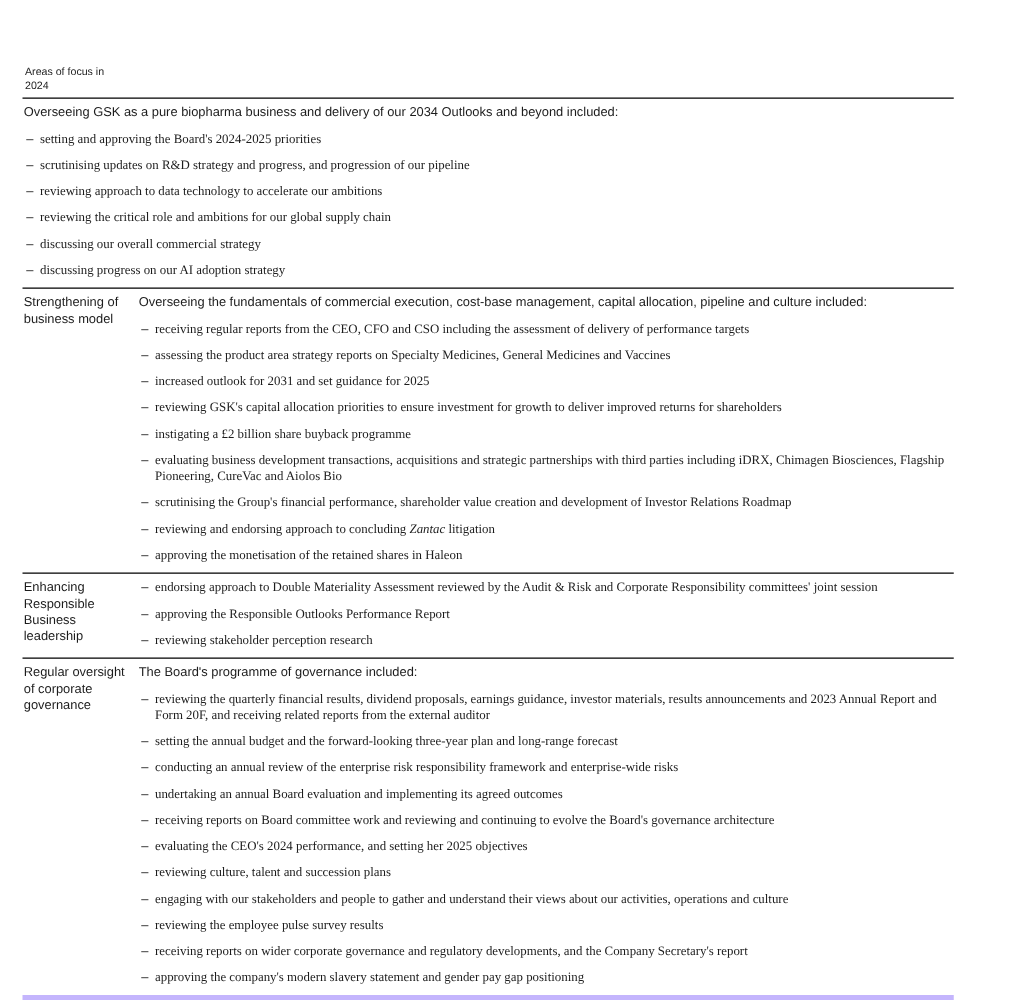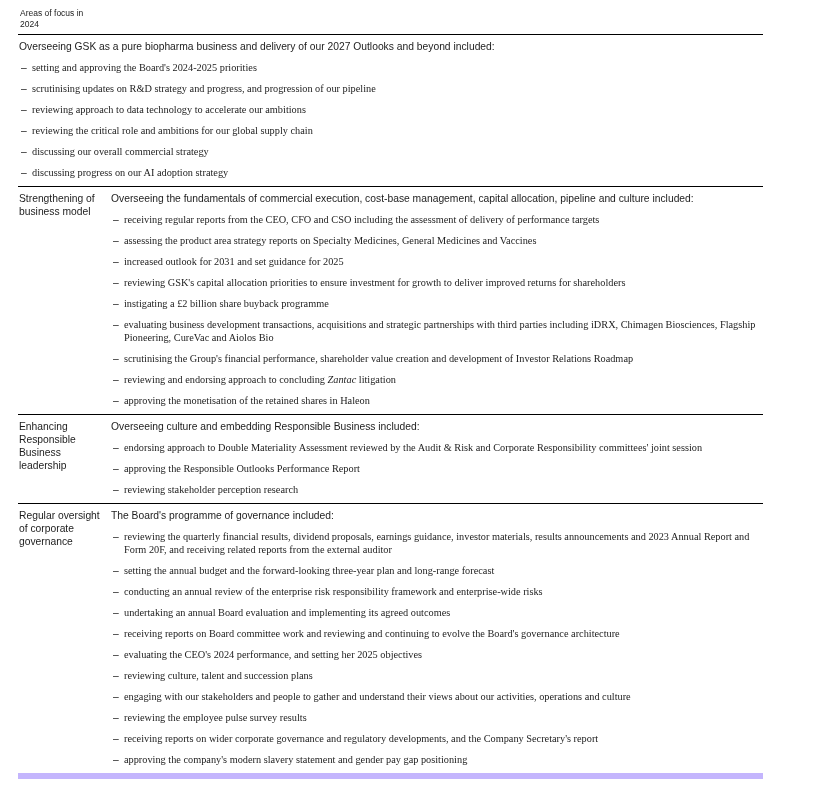--- a/index.html
+++ b/index.html
@@ -23,28 +23,29 @@
   .thead {
     border-bottom: 1px solid #000;
     padding: 0 0 4px 2px;
   }
   .col-title {
     font-size: 8.5px;
     line-height: 11px;
     width: 80px;
     white-space: pre-line;
     color: #222;
+    margin-top: 44px;
   }
   .section {
     display: flex;
     border-bottom: 1px solid #000;
     padding: 5px 0 7px 1px;
   }
   .section.last {
-    border-bottom: 6px solid #c4b5fd;
+    border-bottom: 4px solid #c4b5fd;
   }
   .label {
     width: 92px;
     flex-shrink: 0;
     box-sizing: border-box;
     padding-right: 6px;
     font-size: 10.3px;
     line-height: 13px;
     white-space: pre-line;
   }
@@ -83,21 +84,21 @@
 <div class="doc">
   <div class="focus-table">
 
     <div class="thead">
       <div class="col-title">Areas of focus in
 2024</div>
     </div>
 
     <div class="section">
       <div class="content">
-        <div class="intro">Overseeing GSK as a pure biopharma business and delivery of our 2027 Outlooks and beyond included:</div>
+        <div class="intro">Overseeing GSK as a pure biopharma business and delivery of our 2034 Outlooks and beyond included:</div>
         <div class="bullet">
             <span class="dash">–</span>
             <span class="btext">setting and approving the Board's 2024-2025 priorities</span>
           </div>
         <div class="bullet">
             <span class="dash">–</span>
             <span class="btext">scrutinising updates on R&amp;D strategy and progress, and progression of our pipeline</span>
           </div>
         <div class="bullet">
             <span class="dash">–</span>
@@ -161,21 +162,20 @@
           </div>
       </div>
     </div>
 
     <div class="section">
       <div class="label">Enhancing
 Responsible
 Business
 leadership</div>
       <div class="content">
-        <div class="intro">Overseeing culture and embedding Responsible Business included:</div>
         <div class="bullet">
             <span class="dash">–</span>
             <span class="btext">endorsing approach to Double Materiality Assessment reviewed by the Audit &amp; Risk and Corporate Responsibility committees' joint session</span>
           </div>
         <div class="bullet">
             <span class="dash">–</span>
             <span class="btext">approving the Responsible Outlooks Performance Report</span>
           </div>
         <div class="bullet">
             <span class="dash">–</span>

